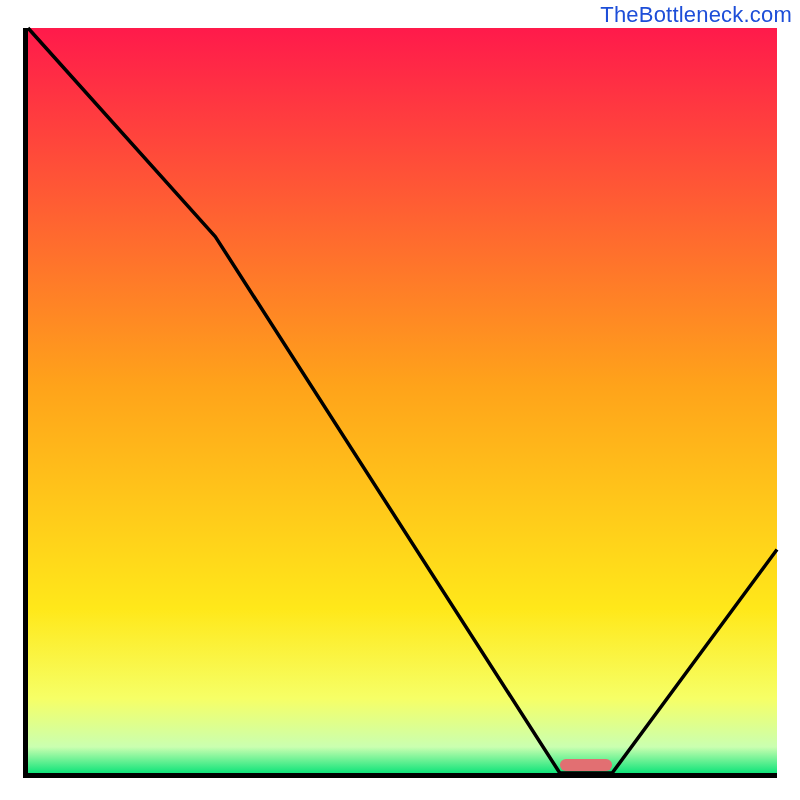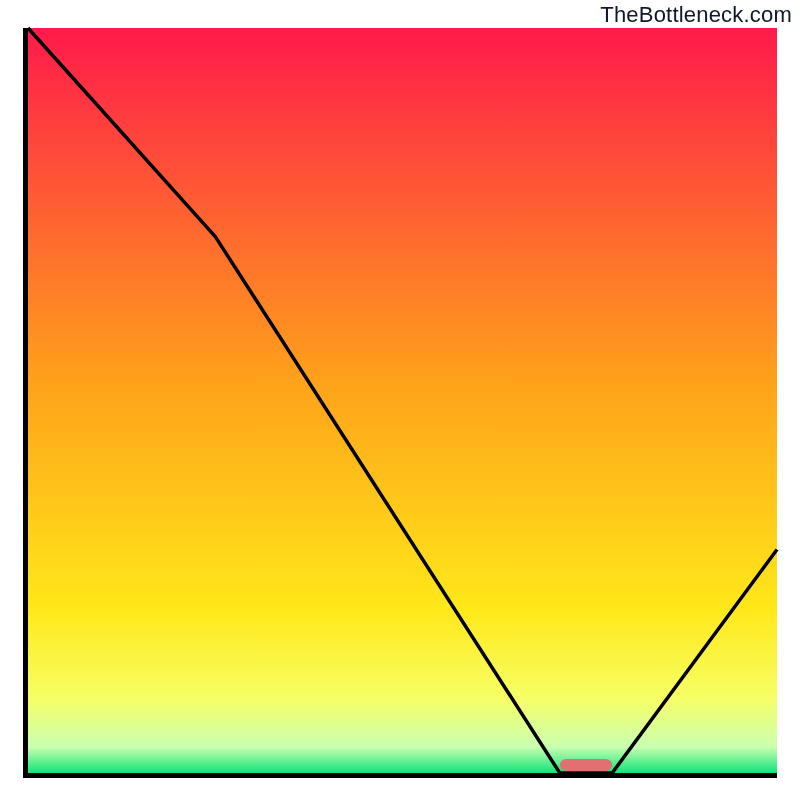--- a/index.html
+++ b/index.html
@@ -12,21 +12,21 @@
   }
   .container {
     position: relative;
     width: 800px;
     height: 800px;
   }
   .watermark {
     position: absolute;
     top: 2px;
     right: 8px;
-    color: #0f172a;
+    color: #1d4ed8;
     font-size: 22px;
     font-weight: 500;
     letter-spacing: 0.2px;
   }
   .plot-frame {
     position: absolute;
     left: 23px;
     top: 28px;
     width: 754px;
     height: 750px;

